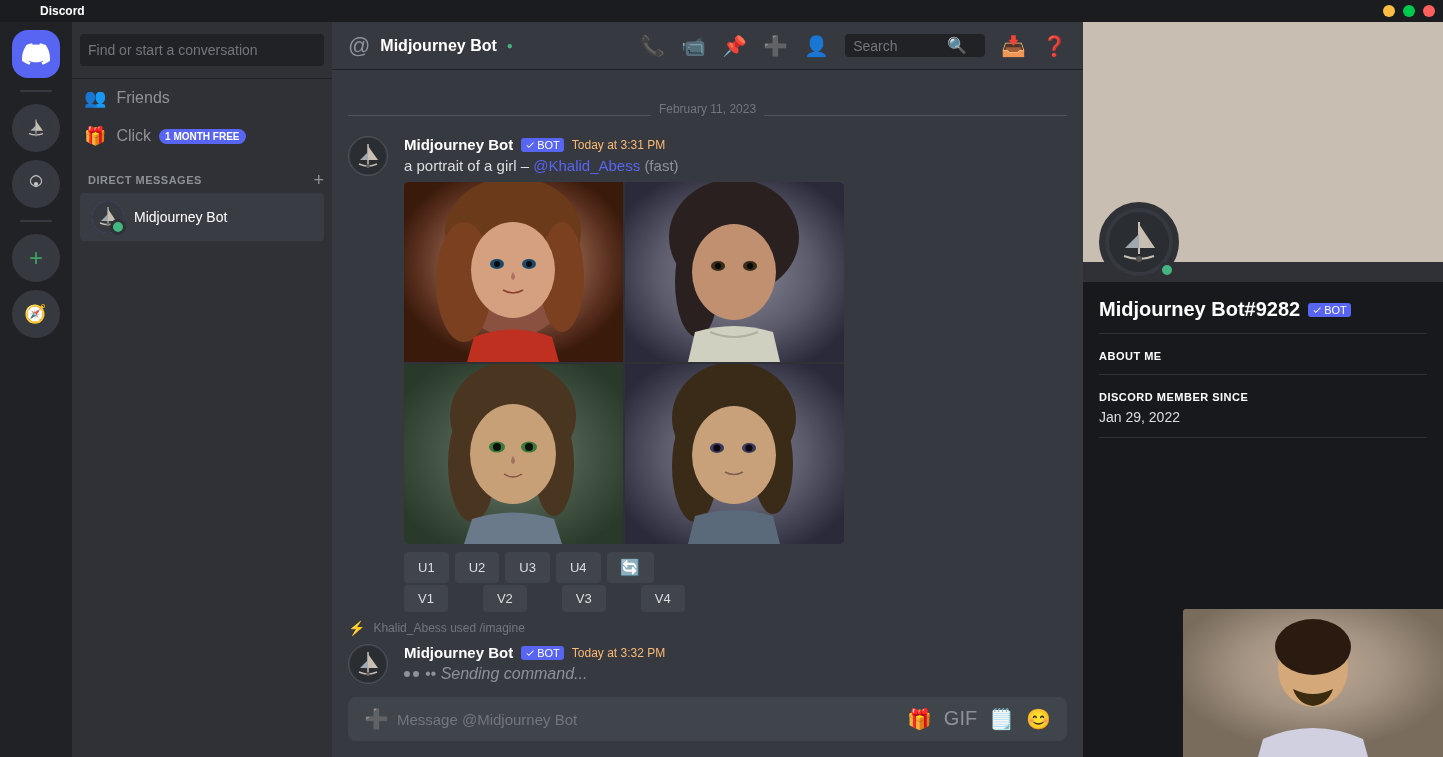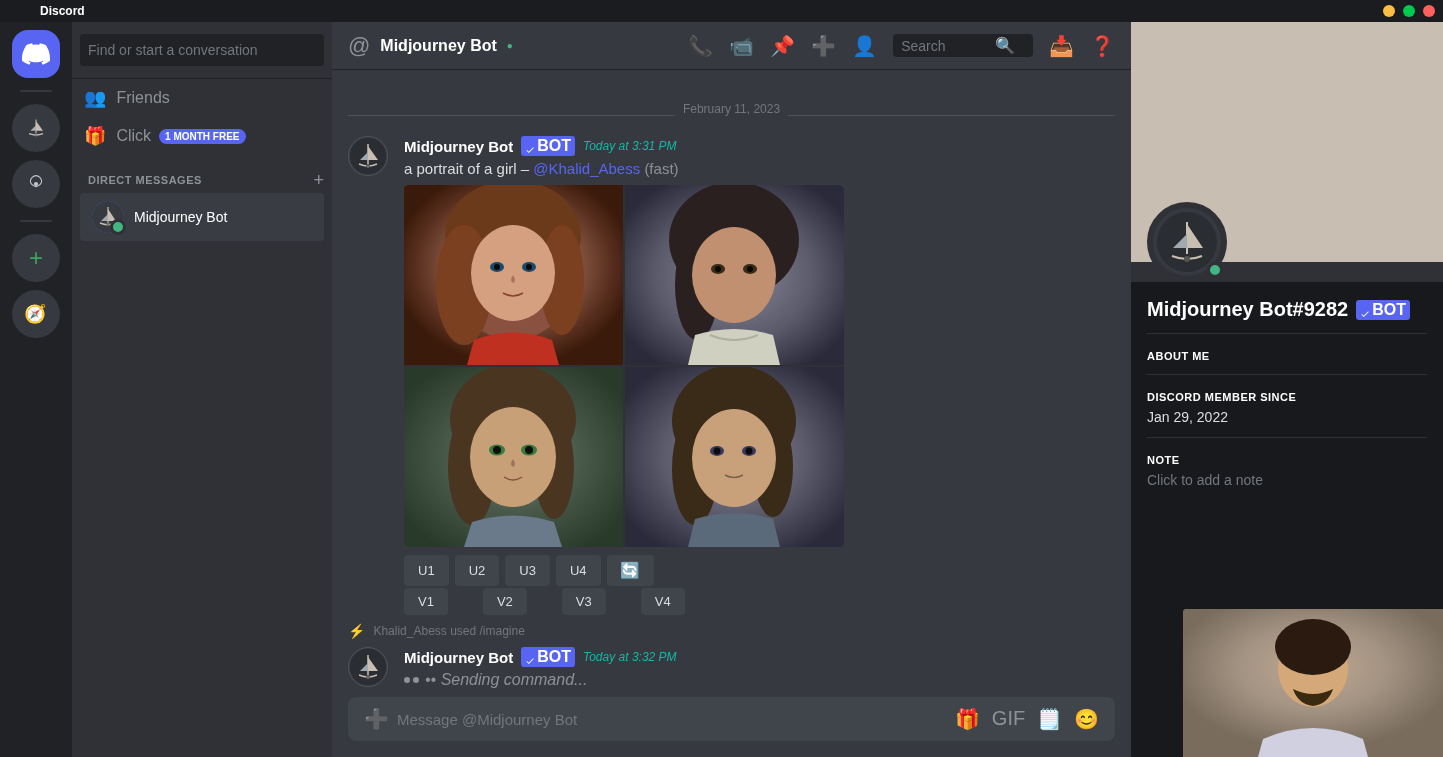--- a/index.html
+++ b/index.html
@@ -218,29 +218,29 @@
       align-items: center;
       justify-content: center;
       border: 1px solid #4f545c;
     }
     .msg-content { flex: 1; }
     .msg-header { display: flex; align-items: center; gap: 8px; margin-bottom: 4px; }
     .msg-author { font-size: 15px; font-weight: 600; color: #fff; }
     .bot-badge {
       background: #5865f2;
       color: #fff;
-      font-size: 16px;
+      font-size: 11px;
       padding: 1px 4px;
       border-radius: 3px;
-      font-weight: 700;
-      display: flex;
-      align-items: flex-end;
+      font-weight: 400;
+      display: flex;
+      align-items: center;
       gap: 2px;
     }
-    .msg-timestamp { font-size: 12px; color: #14b8a6; font-style: italic; }
+    .msg-timestamp { font-size: 12px; color: #fdba74; }
     .msg-text { font-size: 15px; color: #dcddde; margin-bottom: 8px; }
     .msg-text .mention { color: #5865f2; }
     .msg-text .fast-tag { color: #8e9297; }
 
     
     .image-grid {
       width: 440px;
       border-radius: 4px;
       overflow: hidden;
       margin-bottom: 8px;
@@ -330,21 +330,21 @@
       color: #dcddde;
       font-size: 15px;
       outline: none;
     }
     .chat-input::placeholder { color: #72767d; }
     .input-icons { display: flex; gap: 12px; color: #8e9297; }
     .input-icon-btn { cursor: pointer; font-size: 20px; }
 
     
     .right-panel {
-      width: 312px;
+      width: 360px;
       background: #2f3136;
       display: flex;
       flex-direction: column;
       flex-shrink: 0;
       overflow: hidden;
     }
     .profile-banner {
       height: 240px;
       background: #c8bfb2;
       position: relative;
@@ -786,24 +786,20 @@
 
       <div style="height:1px;background:#2f3136;margin:12px 0;"></div>
 
       <div class="profile-section">
         <div class="section-title">DISCORD MEMBER SINCE</div>
         <div class="section-text">Jan 29, 2022</div>
       </div>
 
       <div style="height:1px;background:#2f3136;margin:12px 0;"></div>
 
-      <div class="profile-section">
-        <div class="section-title">NOTE</div>
-        <div class="profile-note">Click to add a note</div>
-      </div>
     </div>
 
     <div class="video-thumbnail">
       <div class="video-inner">
 
         <svg width="260" height="148" viewBox="0 0 260 148" style="position:absolute;top:0;left:0;">
           <defs>
             <radialGradient id="vbg" cx="50%" cy="40%" r="55%">
               <stop offset="0%" stop-color="#c8a888"></stop>
               <stop offset="50%" stop-color="#908070"></stop>

